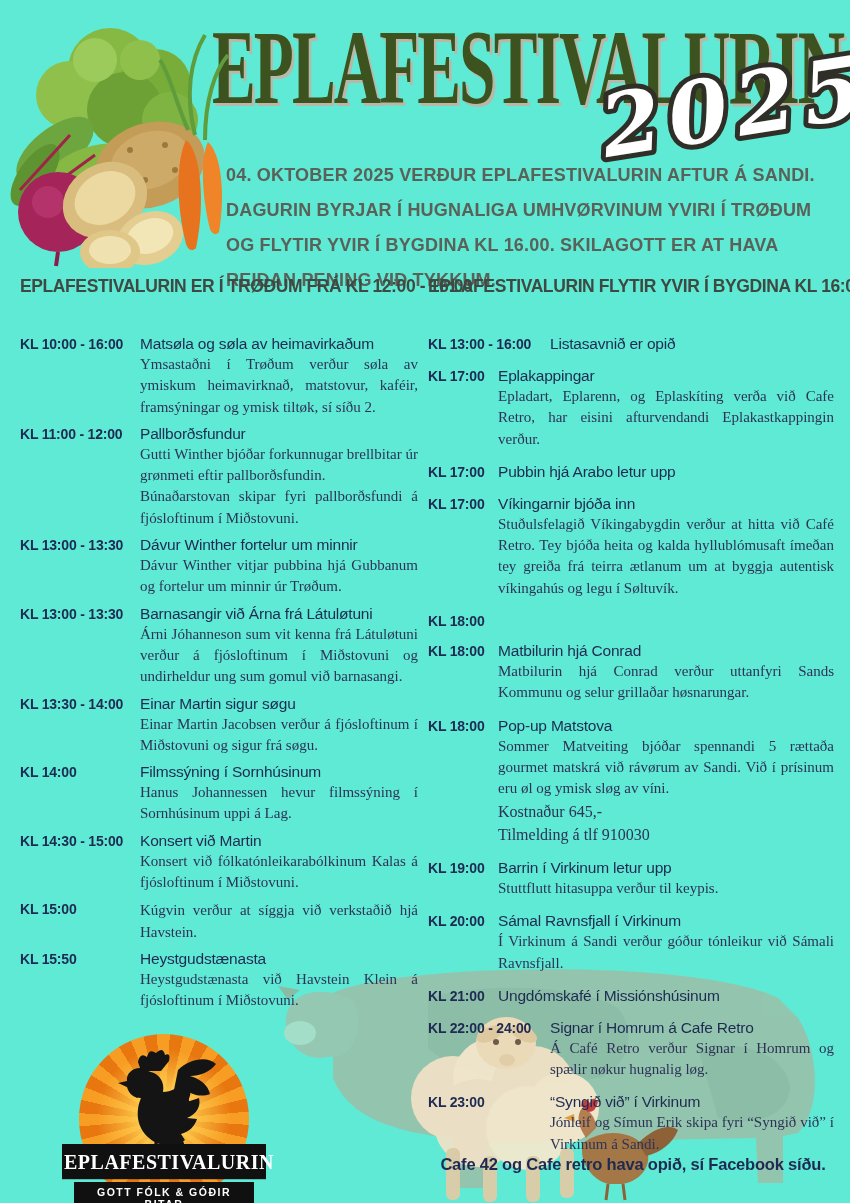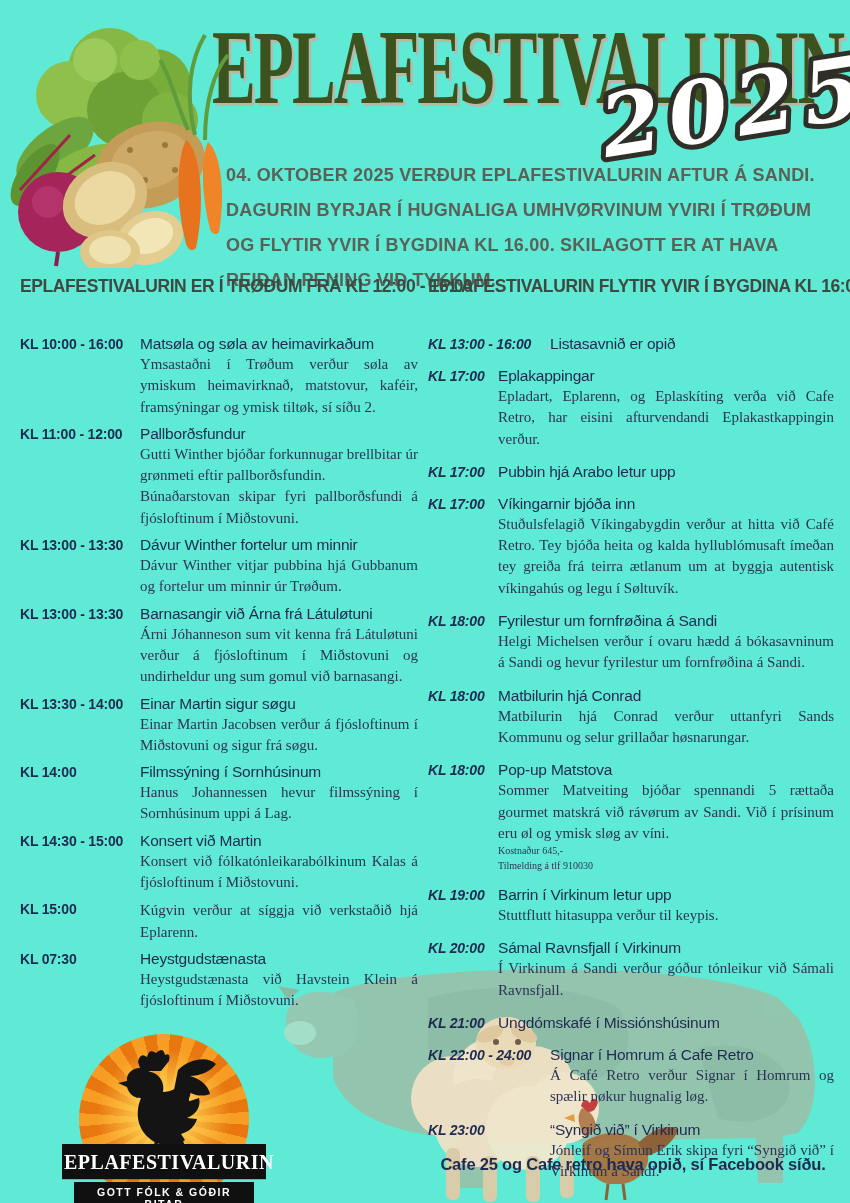--- a/index.html
+++ b/index.html
@@ -36,34 +36,34 @@
   
   .col{ position:absolute; top:311px; z-index:2;margin-top:24px; }
   .col-left{ left:20px; width:398px; }
   .col-right{ left:428px; width:406px; }
   .row{ display:flex; align-items:flex-start; margin-bottom:7px; }
   .col-right .row{ margin-bottom:13px; }
   .time{
     flex:none; width:120px; font-weight:bold; font-size:14px;
     color:#1f2a52; letter-spacing:-0.2px; white-space:nowrap; padding-top:1px;
   }
-  .col-right .time{ width:70px;font-style:italic; }
+  .col-right .time{ width:70px; }
   .col-right .row.wide .time{ width:122px; }
   .content{ flex:1; min-width:0; }
   .etitle{
     font-weight:normal; font-size:15.5px; color:#1f2a52; letter-spacing:-0.2px;
     margin-bottom:1px;
   }
   .ebody{
     font-family:"Liberation Serif", serif; font-size:15px; line-height:1.42;
     color:#2e3356; text-align:justify;
   }
   .ebody:empty{ display:none; }
   .enote{
-    font-family:"Liberation Serif", serif; font-size:10px; line-height:1.45;
+    font-family:"Liberation Serif", serif; font-size:16px; line-height:1.45;
     color:#2e3356;
   }
   
   .footer-note{
     position:absolute; left:430px; top:1155px; width:406px; z-index:3;
     font-weight:bold; font-size:16.5px; color:#1f2a52; text-align:center;
     letter-spacing:-0.2px;
   }
   
   .veg{ position:absolute; left:0; top:0; z-index:1; }
@@ -244,25 +244,25 @@
     <div class="row">
       <div class="time">KL 14:30 - 15:00</div>
       <div class="content">
           <div class="etitle">Konsert við Martin</div>
       <div class="ebody">Konsert við fólkatónleikarabólkinum Kalas á fjósloftinum í Miðstovuni.</div>
         </div>
     </div>
     <div class="row">
       <div class="time">KL 15:00</div>
       <div class="content">
-      <div class="ebody">Kúgvin verður at síggja við verkstaðið hjá Eplarenn.</div>
-        </div>
-    </div>
-    <div class="row">
-      <div class="time">KL 07:30</div>
+      <div class="ebody">Kúgvin verður at síggja við verkstaðið hjá Havstein.</div>
+        </div>
+    </div>
+    <div class="row">
+      <div class="time">KL 15:50</div>
       <div class="content">
           <div class="etitle">Heystgudstænasta</div>
       <div class="ebody">Heystgudstænasta við Havstein Klein á fjósloftinum í Miðstovuni.</div>
         </div>
     </div>
   </div>
 
   <div class="col col-right">
     <div class="row wide">
       <div class="time">KL 13:00 - 16:00</div>
@@ -285,24 +285,20 @@
     </div>
     <div class="row">
       <div class="time">KL 17:00</div>
       <div class="content">
           <div class="etitle">Víkingarnir bjóða inn</div>
       <div class="ebody">Stuðulsfelagið Víkingabygdin verður at hitta við Café Retro. Tey bjóða heita og kalda hyllublómusaft ímeðan tey greiða frá teirra ætlanum um at byggja autentisk víkingahús og legu í Søltuvík.</div>
         </div>
     </div>
     <div class="row">
       <div class="time">KL 18:00</div>
-      <div class="content">
-          <div class="etitle">Fyrilestur um fornfrøðina á Sandi</div>
-      <div class="ebody">Helgi Michelsen verður í ovaru hædd á bókasavninum á Sandi og hevur fyrilestur um fornfrøðina á Sandi.</div>
-        </div>
     </div>
     <div class="row">
       <div class="time">KL 18:00</div>
       <div class="content">
           <div class="etitle">Matbilurin hjá Conrad</div>
       <div class="ebody">Matbilurin hjá Conrad verður uttanfyri Sands Kommunu og selur grillaðar høsnarungar.</div>
         </div>
     </div>
     <div class="row">
       <div class="time">KL 18:00</div>
@@ -342,21 +338,21 @@
     </div>
     <div class="row wide">
       <div class="time">KL 23:00</div>
       <div class="content">
           <div class="etitle">“Syngið við” í Virkinum</div>
       <div class="ebody">Jónleif og Símun Erik skipa fyri “Syngið við” í Virkinum á Sandi.</div>
         </div>
     </div>
   </div>
 
-  <div class="footer-note">Cafe 25 og Cafe retro hava opið, sí  Facebook síðu.</div>
+  <div class="footer-note">Cafe 42 og Cafe retro hava opið, sí  Facebook síðu.</div>
 
   <div class="logo">
     <div class="sunburst"></div>
     <svg class="rooster" width="128" height="128" viewBox="0 0 128 128">
       <g fill="#141414">
         <path d="M38 20 q2 -10 9 -5 q2 -9 9 -4 q7 -7 9 2 q6 -3 4 6 l-8 10 l-20 0 Z"></path>
         <path d="M40 26 c-8 0 -14 6 -13 13 l-9 2 l9 4 c2 8 8 11 14 11 c-6 14 -4 30 8 40 c10 9 26 10 36 2 l-4 -6 c8 -2 14 -8 16 -15 l-10 -1 c10 -4 14 -12 12 -20 l-12 4 c6 -8 4 -18 -4 -22 c-4 8 -12 12 -20 12 c2 -10 -4 -18 -12 -20 C45 28 42 26 40 26 Z"></path>
         <path d="M78 28 c12 -12 30 -14 38 -6 c-6 8 -16 12 -26 12 C98 36 108 42 110 52 c-10 4 -22 0 -28 -8 C88 52 92 62 88 70 c-8 -4 -14 -12 -14 -22 Z"></path>
         <path d="M37 44 q-5 8 0 12 q4 -5 0 -12 Z"></path>
         <path d="M55 96 l-2 18 l-8 6 l10 0 l4 -8 l2 8 l6 0 Z"></path>

